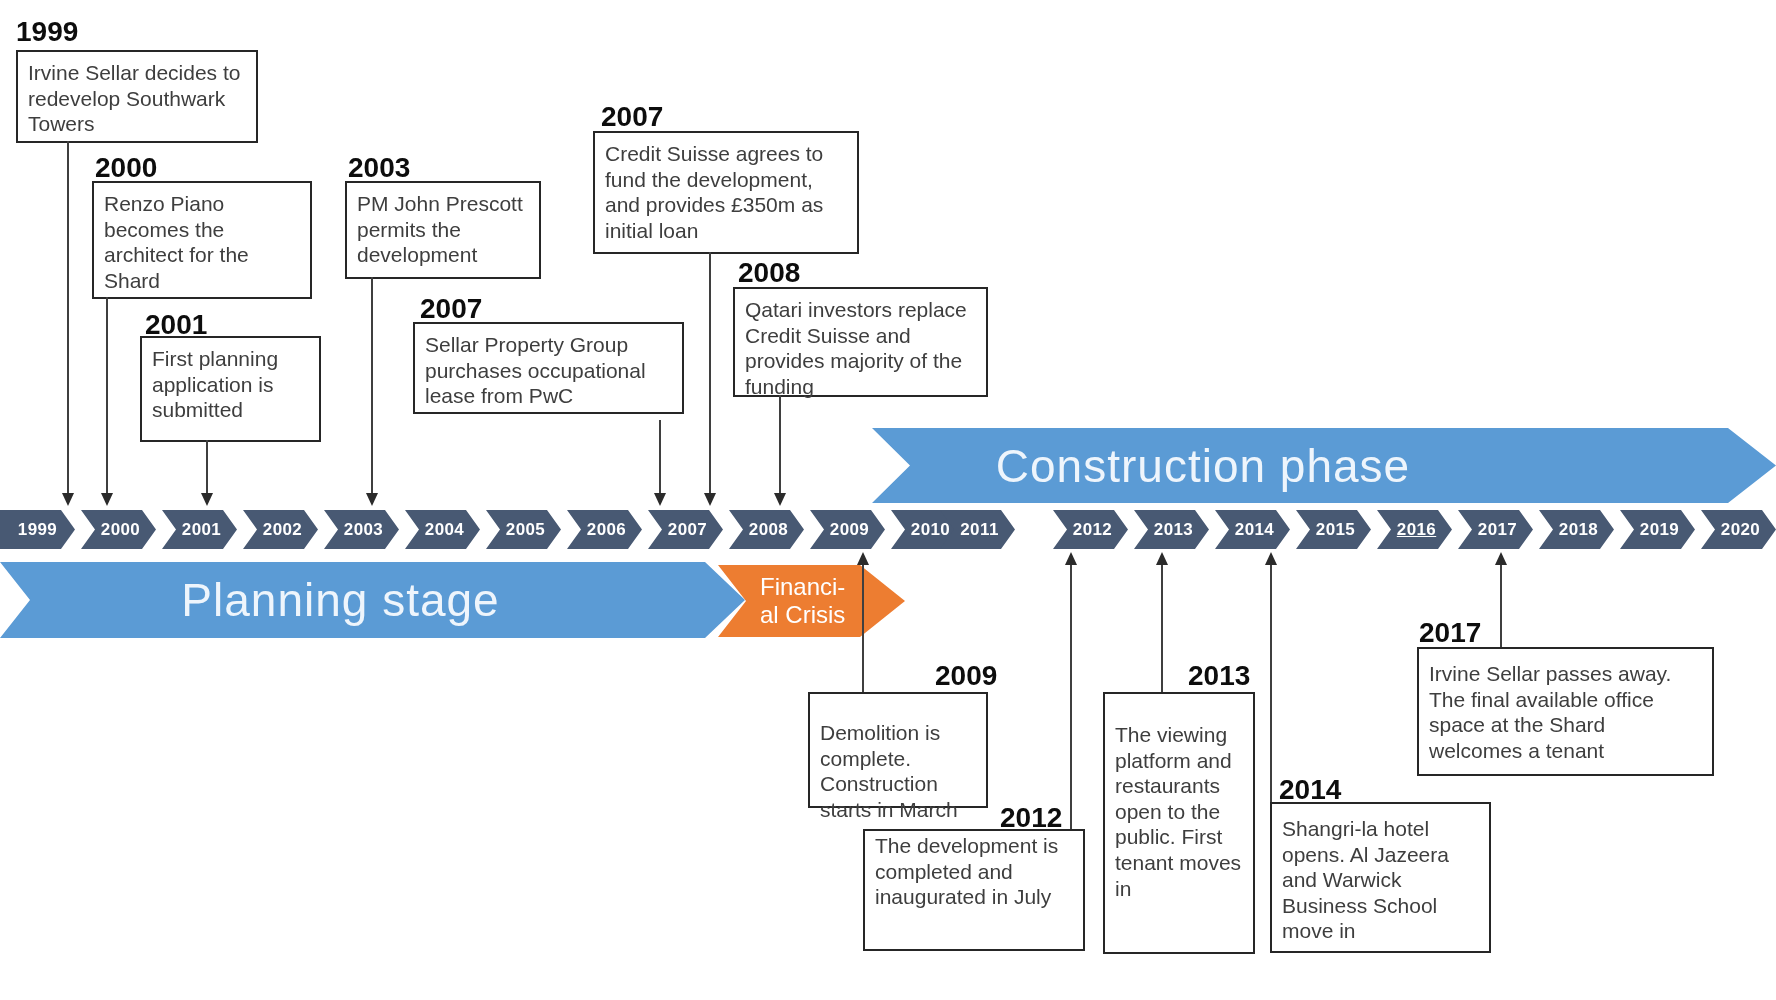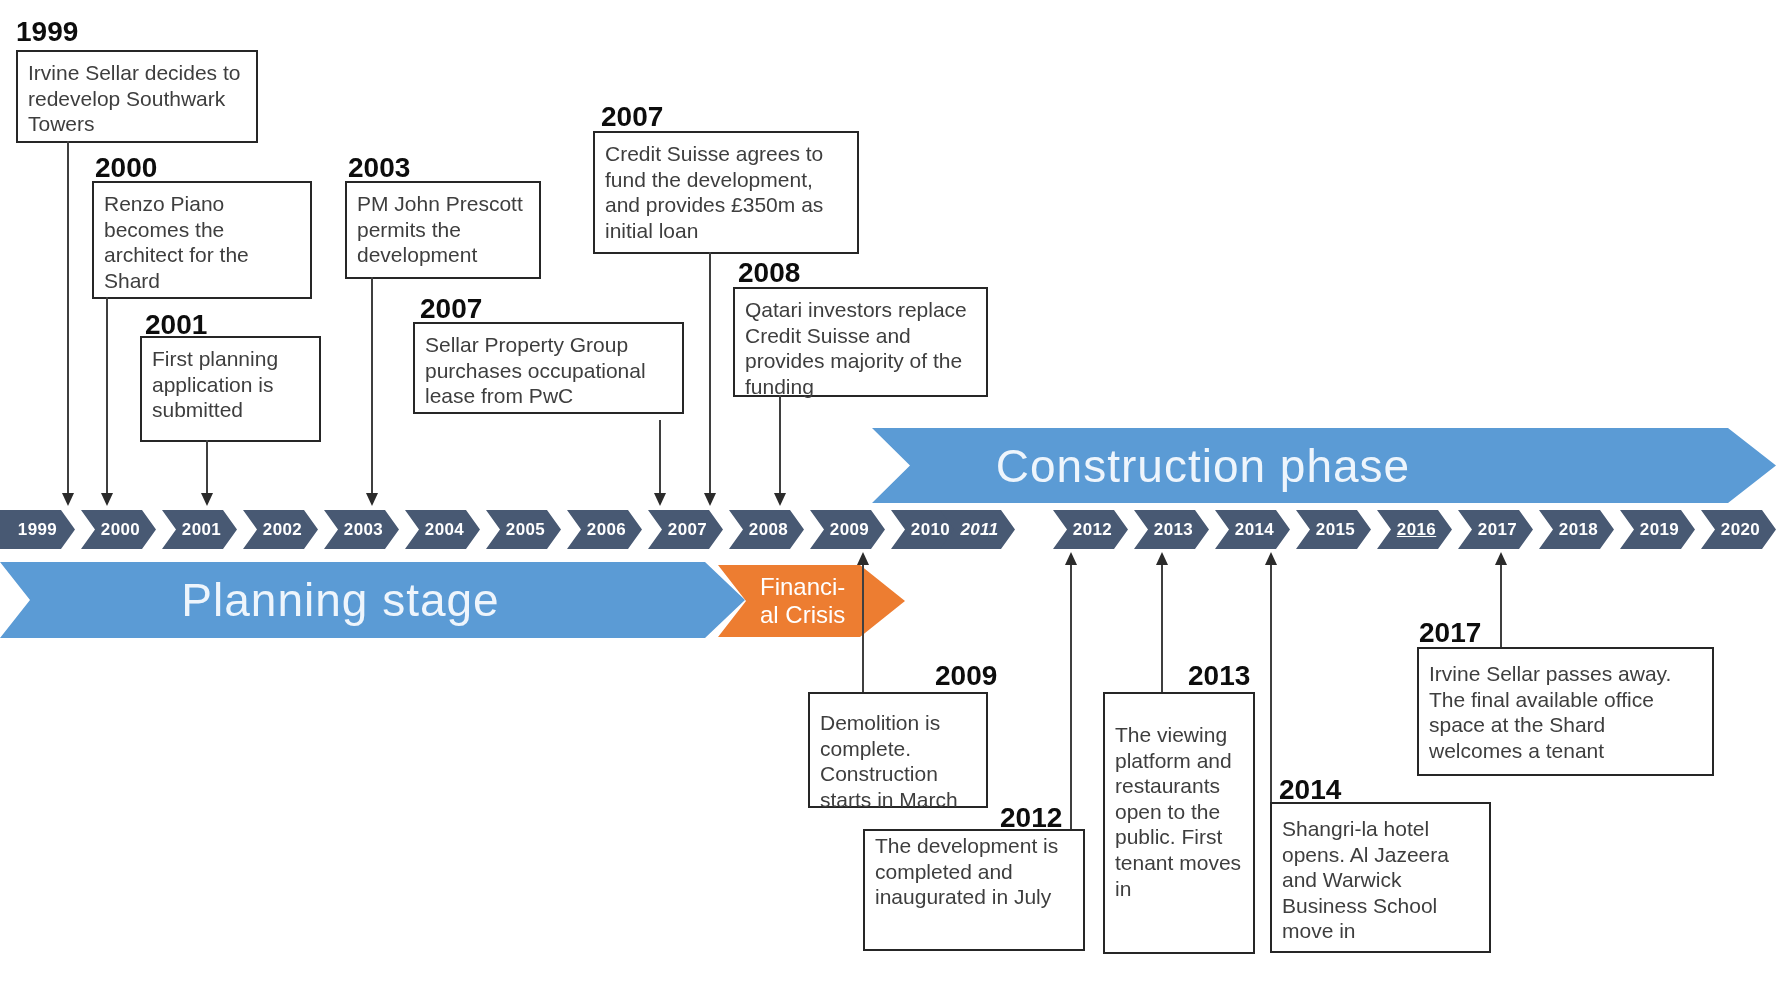--- a/index.html
+++ b/index.html
@@ -57,21 +57,21 @@
       <div class="yr-seg" style="left: 162px; background: rgb(72, 89, 115);">2001</div>
       <div class="yr-seg" style="left: 243px; background: rgb(72, 89, 115);">2002</div>
       <div class="yr-seg" style="left: 324px; background: rgb(72, 89, 115);">2003</div>
       <div class="yr-seg" style="left: 405px; background: rgb(72, 89, 115);">2004</div>
       <div class="yr-seg" style="left: 486px; background: rgb(72, 89, 115);">2005</div>
       <div class="yr-seg" style="left: 567px; background: rgb(72, 89, 115);">2006</div>
       <div class="yr-seg" style="left: 648px; background: rgb(72, 89, 115);">2007</div>
       <div class="yr-seg" style="left: 729px; background: rgb(72, 89, 115);">2008</div>
       <div class="yr-seg" style="left: 810px; background: rgb(72, 89, 115);">2009</div>
       <div class="yr-seg" style="left: 891px; background: rgb(72, 89, 115);">2010</div>
-      <div class="yr-seg" style="left: 940px; background: rgb(72, 89, 115); font-style: italic;">2011</div>
+      <div class="yr-seg" style="left: 940px; background: rgb(72, 89, 115);">2011</div>
       <div class="yr-seg" style="left: 1053px; background: rgb(72, 89, 115);">2012</div>
       <div class="yr-seg" style="left: 1134px; background: rgb(72, 89, 115);">2013</div>
       <div class="yr-seg" style="left: 1215px; background: rgb(72, 89, 115);">2014</div>
       <div class="yr-seg" style="left: 1296px; background: rgb(72, 89, 115);">2015</div>
       <div class="yr-seg" style="left: 1377px; background: rgb(72, 89, 115); text-decoration: underline;">2016</div>
       <div class="yr-seg" style="left: 1458px; background: rgb(72, 89, 115);">2017</div>
       <div class="yr-seg" style="left: 1539px; background: rgb(72, 89, 115);">2018</div>
       <div class="yr-seg" style="left: 1620px; background: rgb(72, 89, 115);">2019</div>
       <div class="yr-seg" style="left: 1701px; background: rgb(72, 89, 115);">2020</div>
     </div>
@@ -110,21 +110,21 @@
       <div class="event-box" style="left: 593px; top: 131px; width: 266px; height: 123px;">
         <div>Credit Suisse agrees to fund the development, and provides £350m as initial loan</div>
       </div>
       <div class="event-year" style="left: 738px; top: 257px;">2008</div>
       <div class="event-box" style="left: 733px; top: 287px; width: 255px; height: 110px;">
         <div>Qatari investors replace Credit Suisse and provides majority of the funding</div>
       </div>
     </div>
   <div id="events-bottom-layer">
       <div class="event-year" style="left: 935px; top: 660px;">2009</div>
-      <div class="event-box" style="left: 808px; top: 692px; width: 180px; height: 116px; padding-top: 16px;">
+      <div class="event-box" style="left: 808px; top: 692px; width: 180px; height: 116px; padding-top: 26px;">
         <div>Demolition is complete. Construction starts in March</div>
       </div>
       <div class="event-year" style="left: 1000px; top: 802px;">2012</div>
       <div class="event-box" style="left: 863px; top: 829px; width: 222px; height: 122px; padding-top: 2px;">
         <div>The development is completed and inaugurated in July</div>
       </div>
       <div class="event-year" style="left: 1188px; top: 660px;">2013</div>
       <div class="event-box" style="left: 1103px; top: 692px; width: 152px; height: 262px; padding-top: 28px;">
         <div>The viewing platform and restaurants open to the public. First tenant moves in</div>
       </div>

